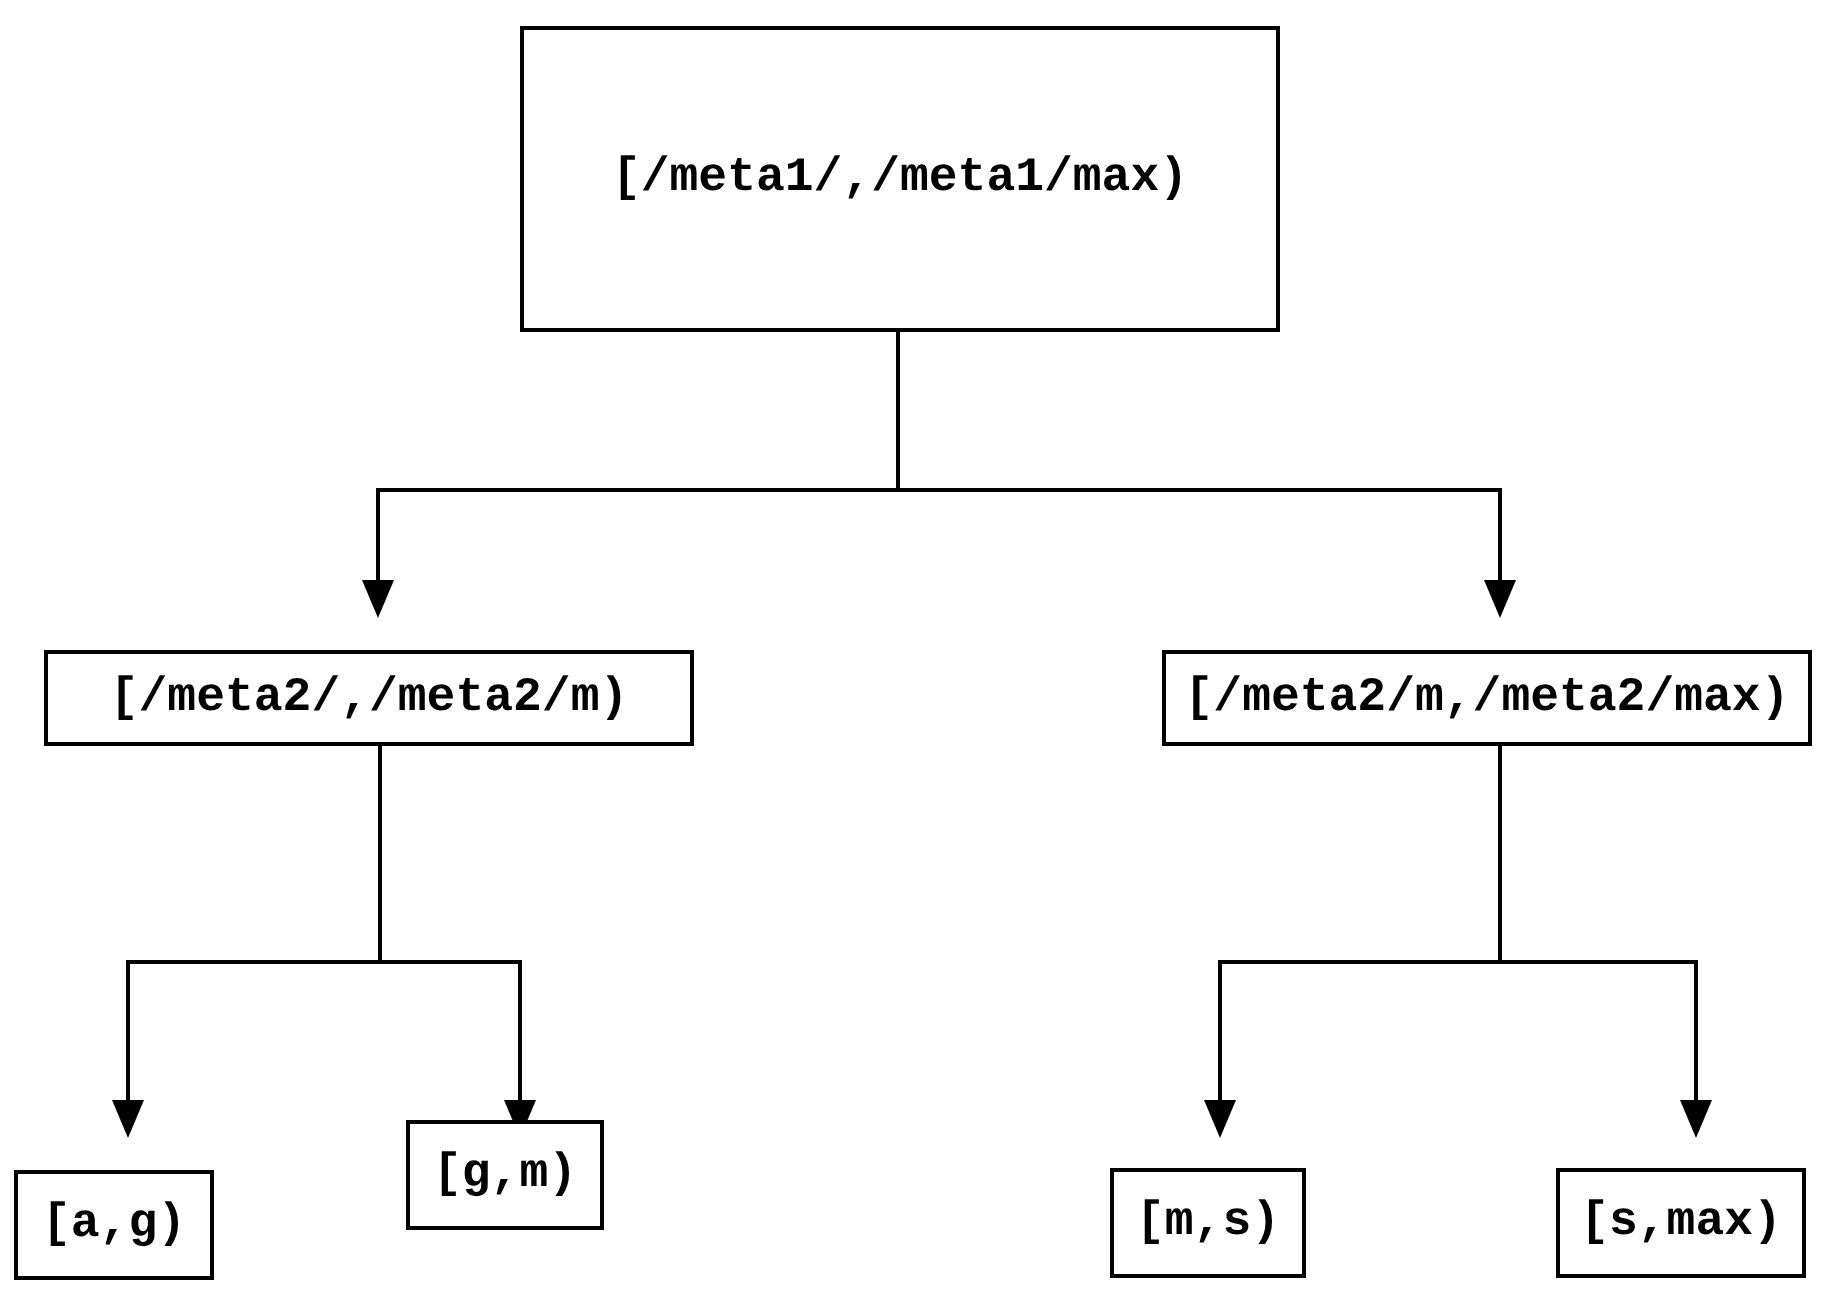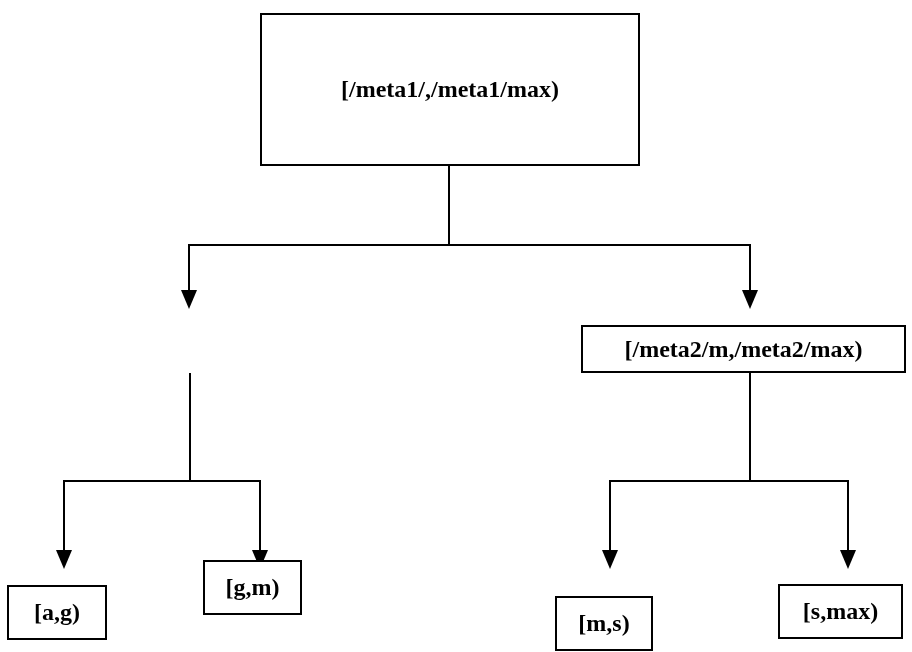--- a/index.html
+++ b/index.html
@@ -6,21 +6,21 @@
     margin: 0;
     padding: 0;
     background: #ffffff;
   }
   .stage {
     position: relative;
     width: 912px;
     height: 652px;
     background: #ffffff;
     overflow: hidden;
-    font-family: Liberation Serif, serif;
+    font-family: Liberation Mono, monospace;
   }
   .edges {
     position: absolute;
     left: 0;
     top: 0;
     width: 912px;
     height: 652px;
   }
   .edges path {
     stroke: #000000;
@@ -43,21 +43,21 @@
     font-weight: 700;
     font-size: 24px;
     letter-spacing: 0;
     white-space: nowrap;
   }
   .node-root      { left: 260px; top: 13px;  width: 380px; height: 153px; }
   .node-left      { left: 22px;  top: 325px; width: 325px; height: 48px; }
   .node-right     { left: 581px; top: 325px; width: 325px; height: 48px; align-items: center; }
   .node-leaf-ag   { left: 7px;   top: 585px; width: 100px; height: 55px; }
   .node-leaf-gm   { left: 203px; top: 560px; width: 99px;  height: 55px; }
-  .node-leaf-ms   { left: 555px; top: 596px; width: 98px;  height: 55px; text-align: center; }
+  .node-leaf-ms   { left: 555px; top: 584px; width: 98px;  height: 55px; text-align: center; }
   .node-leaf-smax { left: 778px; top: 584px; width: 125px; height: 55px; }
 </style>
 </head>
 <body>
 
 <div class="stage">
 
   <svg class="edges" viewBox="0 0 912 652" aria-hidden="true">
 
     <g>
@@ -85,20 +85,23 @@
       <polygon points="602,550 618,550 610,569"></polygon>
       <path d="M848,480 V551"></path>
       <polygon points="840,550 856,550 848,569"></polygon>
     </g>
   </svg>
 
   <div class="node node-root">
     <span>[/meta1/,/meta1/max)</span>
   </div>
 
+  <div class="node node-left">
+    <span>[/meta2/,/meta2/m)</span>
+  </div>
 
   <div class="node node-right">
     <span>[/meta2/m,/meta2/max)</span>
   </div>
 
   <div class="node node-leaf-ag">
     <span>[a,g)</span>
   </div>
 
   <div class="node node-leaf-gm">

